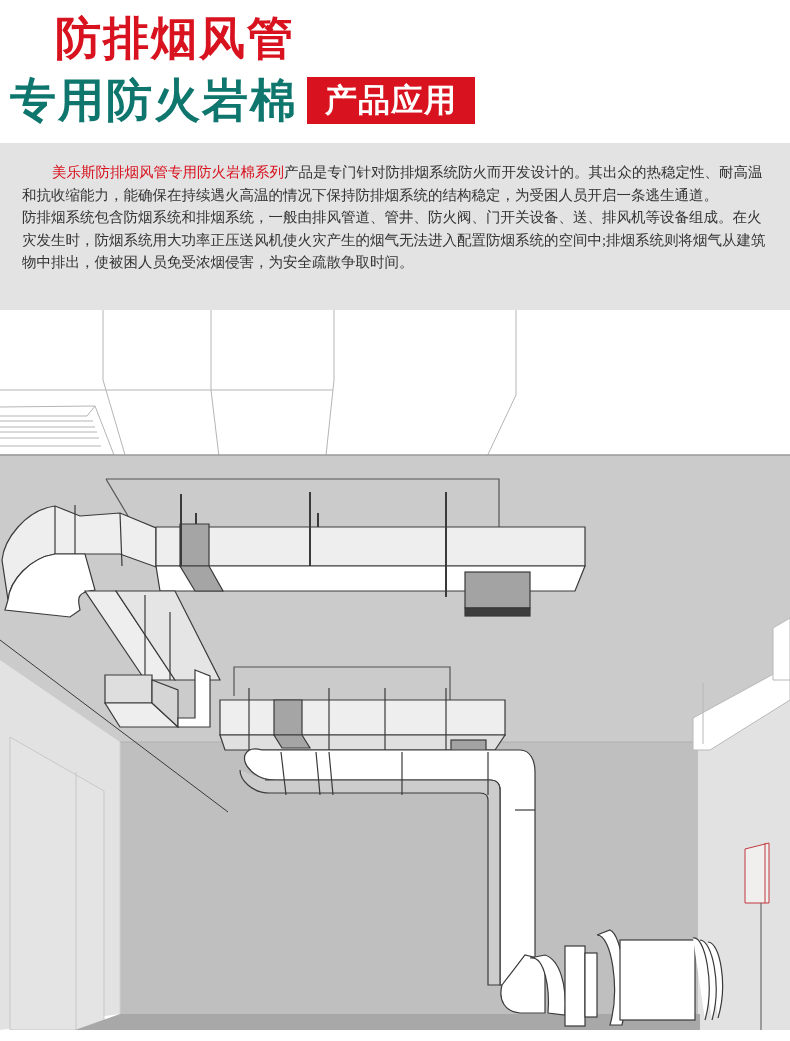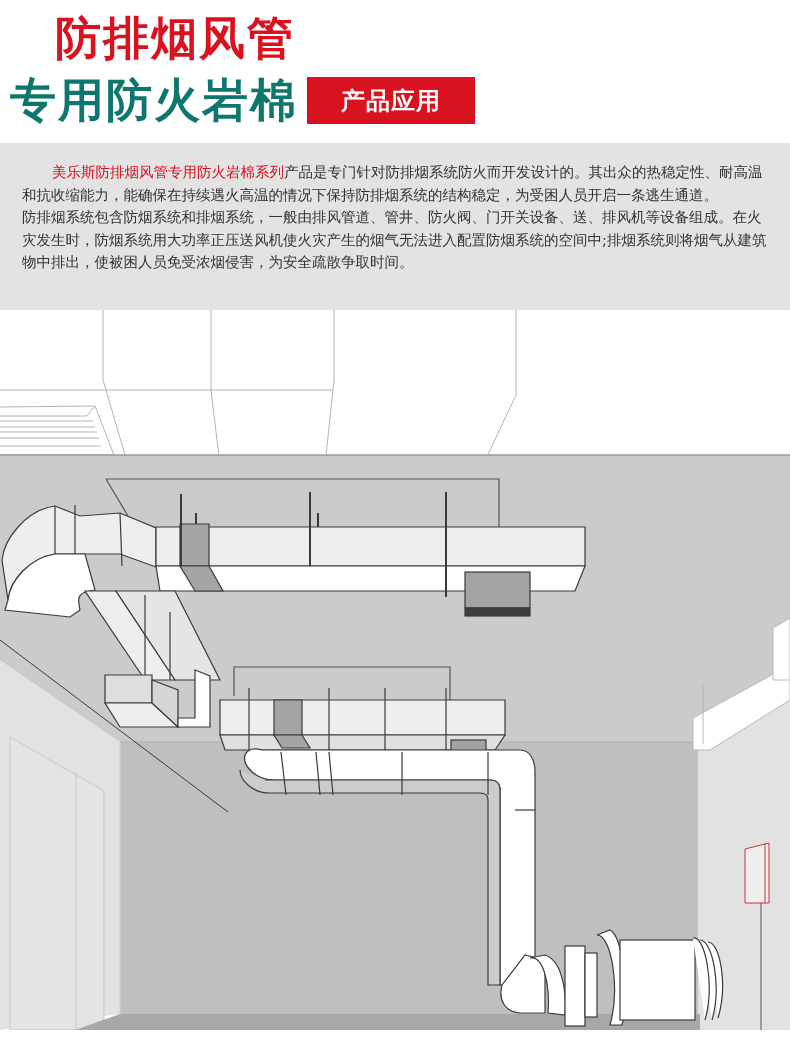--- a/index.html
+++ b/index.html
@@ -10,28 +10,28 @@
     .title-line1 {
       position: absolute; left: 55px; top: 12px;
       font-size: 46px; font-weight: bold; color: #d8121e; letter-spacing: 2px; line-height: 52px;
     }
     .title-line2 {
       position: absolute; left: 10px; top: 74px;
       font-size: 46px; font-weight: bold; color: #0f766e; letter-spacing: 2px; line-height: 52px;
     }
     .badge {
       position: absolute; left: 307px; top: 77px; width: 168px; height: 47px;
-      background: #d8121e; color: #ffffff; font-size: 24px; font-weight: bold;
+      background: #d8121e; color: #ffffff; font-size: 32px; font-weight: bold;
       display: flex; align-items: center; justify-content: center; letter-spacing: 1px; text-align: right;
     }
 
     .intro {
       position: absolute; left: 0; top: 143px; width: 790px; height: 167px;
       background: #e3e3e3; padding: 18px 20px 0 22px;
-      font-size: 14.5px; line-height: 22.5px; color: #333333;
+      font-size: 14.5px; line-height: 22.5px; color: #333333; font-family: Liberation Serif, serif;
     }
     .intro p { margin: 0; }
     .intro .lead { text-indent: 30px; }
     .intro .brand { color: #d8121e; }
 
     .scene { position: absolute; left: 0; top: 310px; width: 790px; height: 731px; }
     .scene svg { display: block; }
   </style>
 </head>
 <body>

